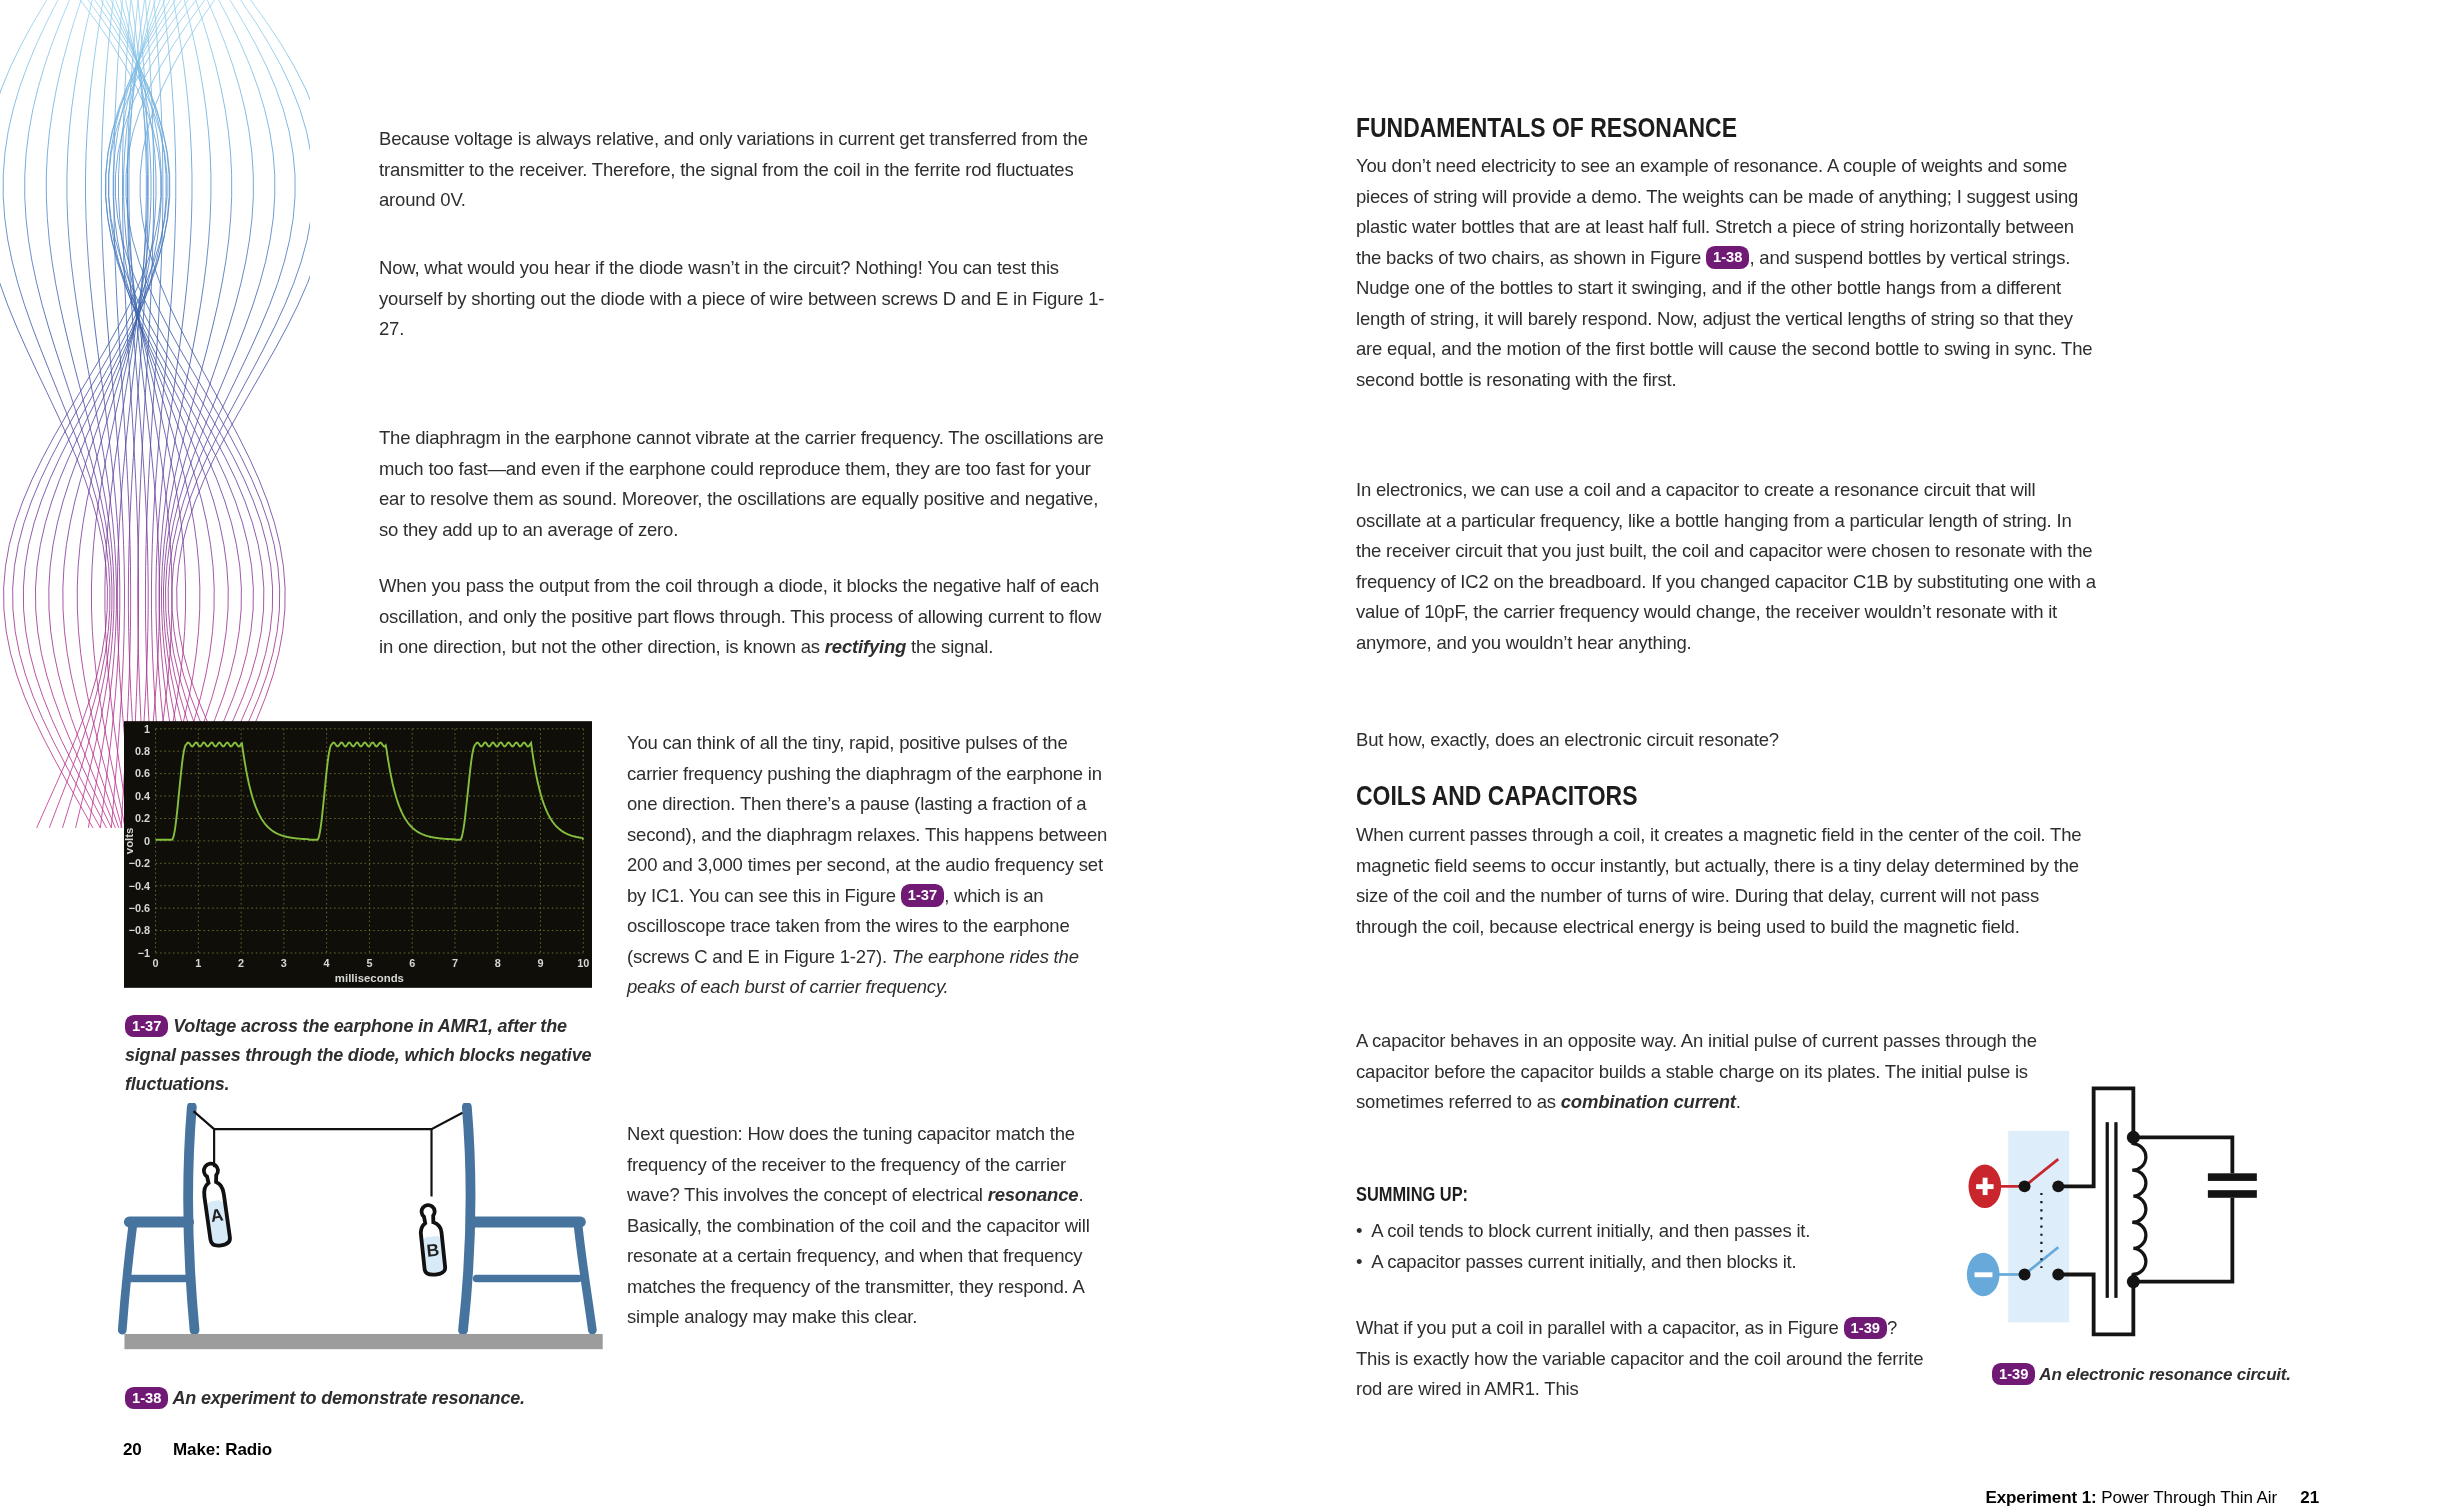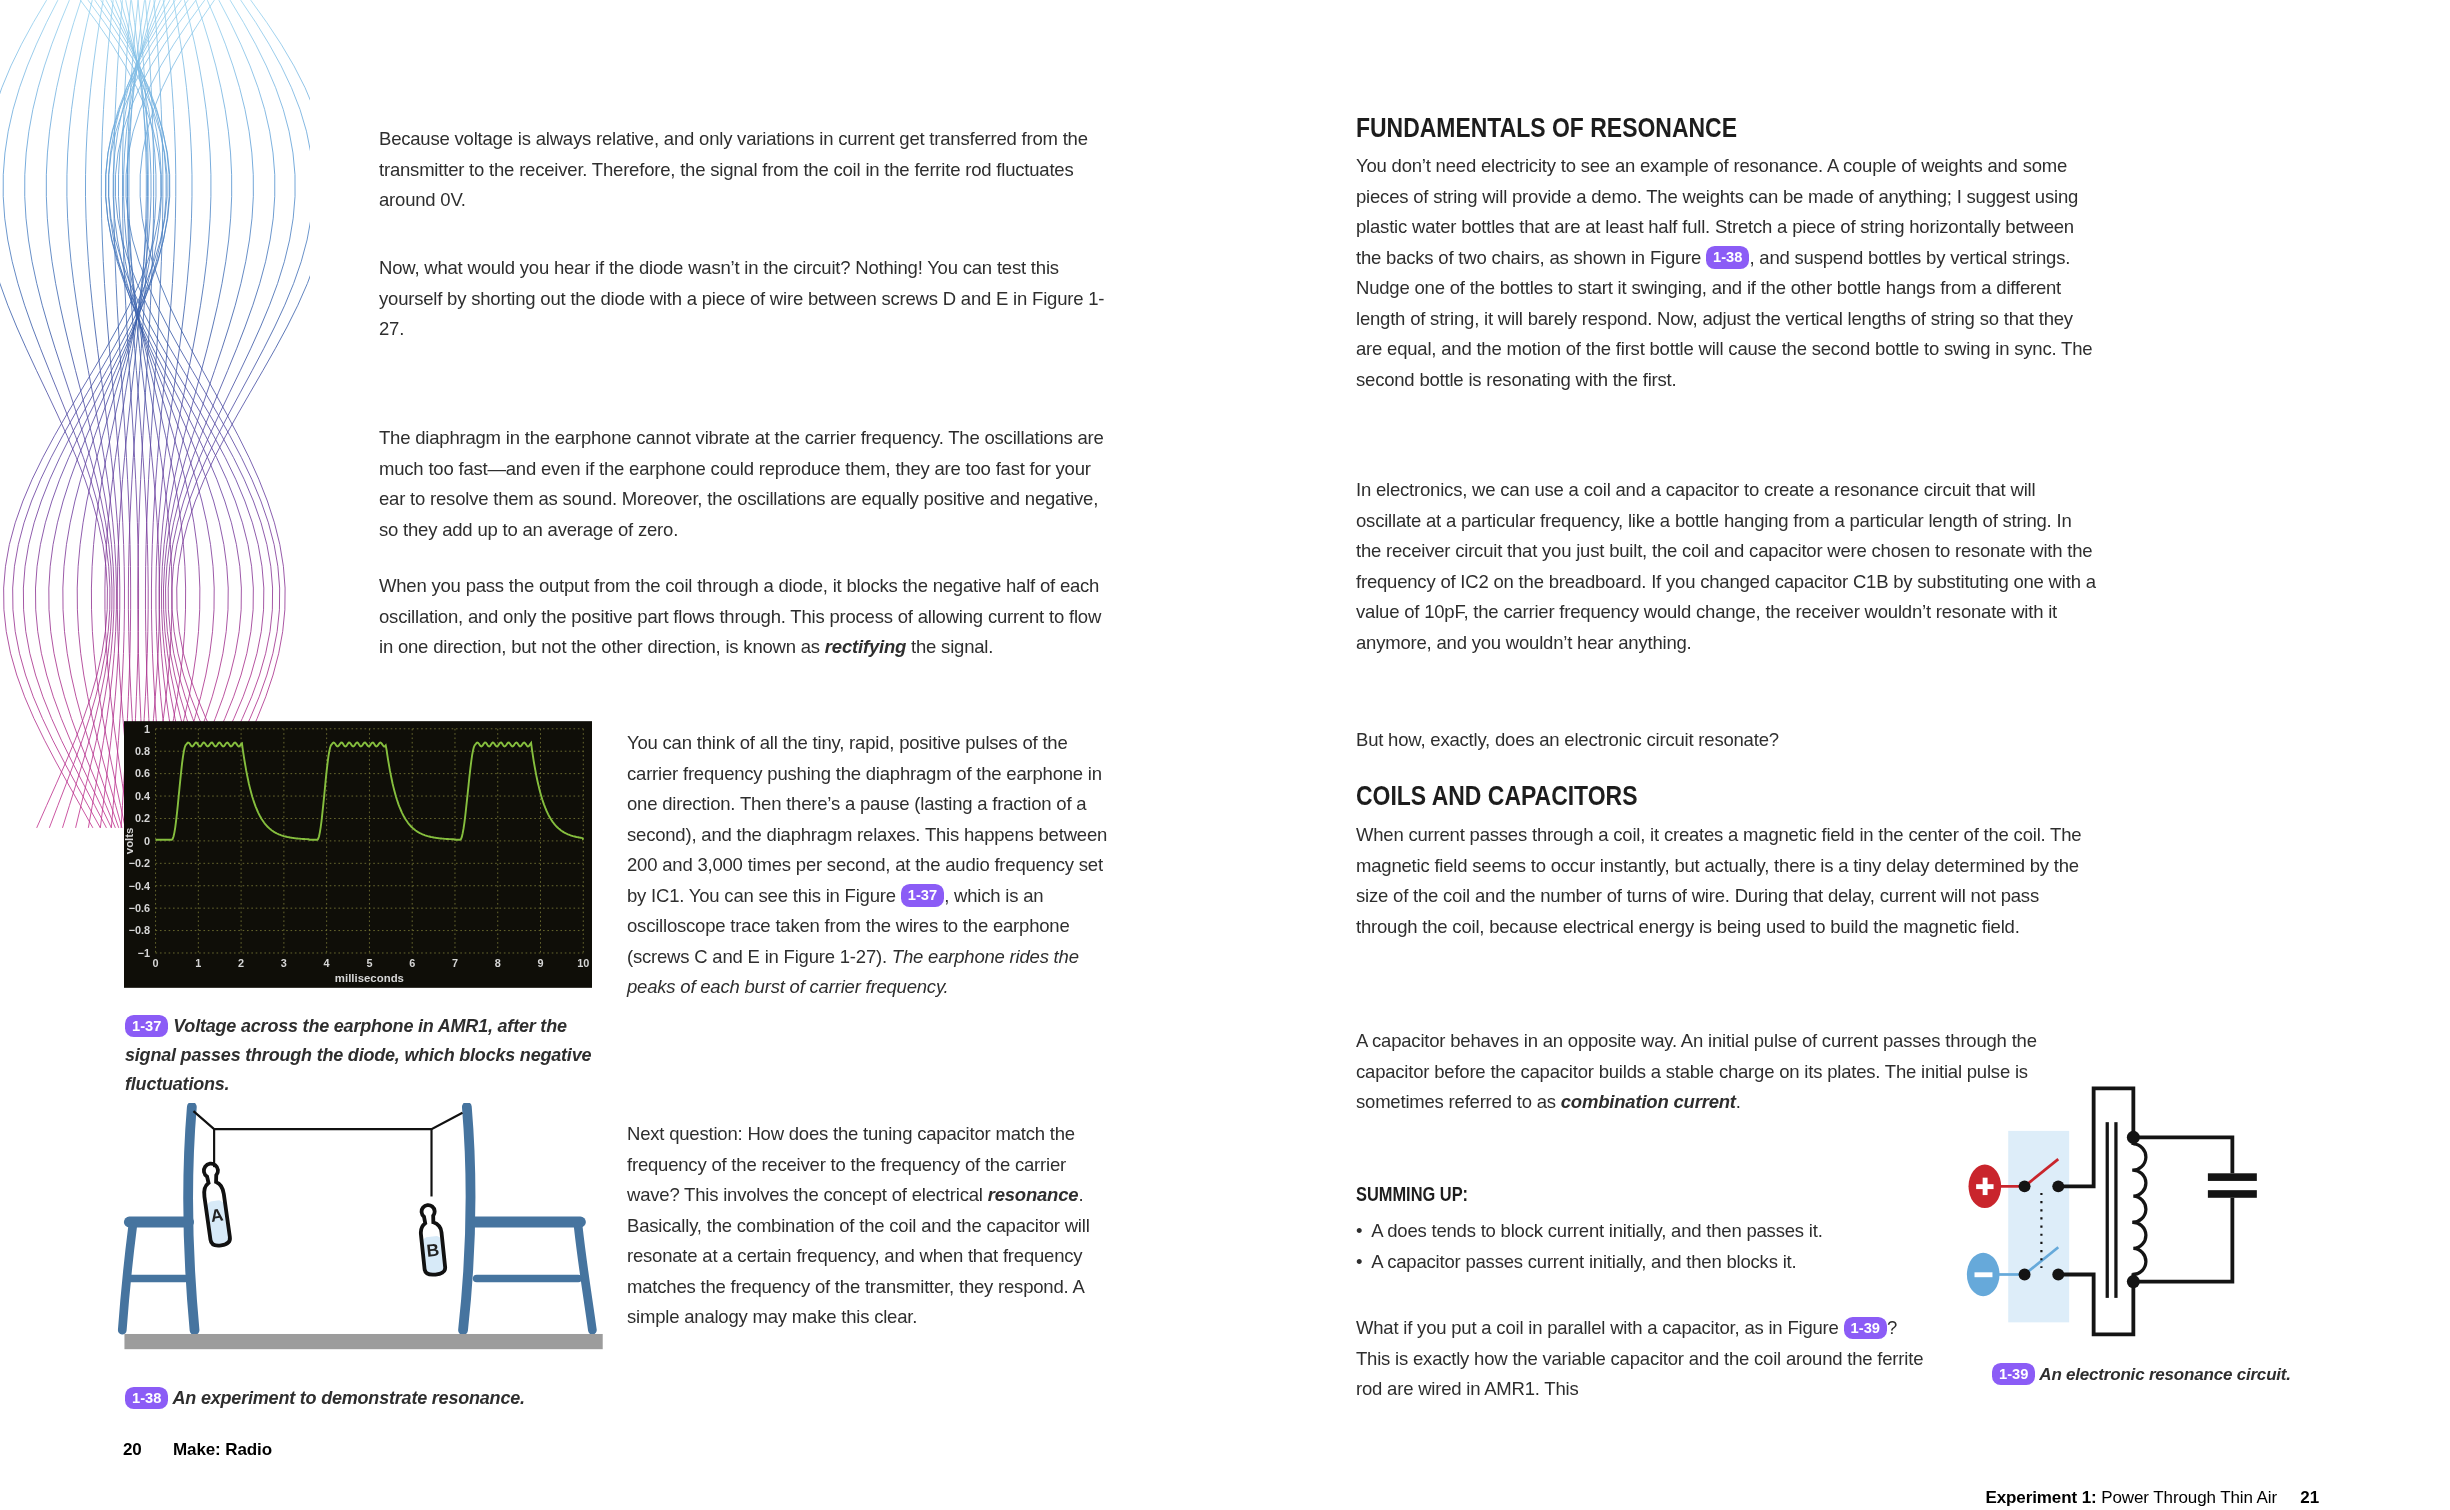--- a/index.html
+++ b/index.html
@@ -2,21 +2,21 @@
 <html style="font-size:8.7px"><head>
 <meta charset="utf-8">
 <style>
   html,body{margin:0;padding:0;}
   body{width:2450px;height:1511px;position:relative;overflow:hidden;background:#ffffff;
        font-family:"Liberation Sans",sans-serif;color:#2b2b2b;}
   .abs{position:absolute;}
   .body-text{font-size:18.5px;line-height:30.5px;letter-spacing:-0.2px;color:#2e2e2e;}
   .it{font-style:italic;}
   .bi{font-style:italic;font-weight:bold;}
-  .fig-badge{display:inline-block;background:#8b5cf6;color:#ffffff;font-weight:bold;font-style:normal;
+  .fig-badge{display:inline-block;background:#701a75;color:#ffffff;font-weight:bold;font-style:normal;
              font-size:14.7px;line-height:1;padding:4.4px 7px 3.8px;border-radius:8.7px;vertical-align:1.1px;
              letter-spacing:0;}
   .caption{font-size:18px;line-height:29px;font-style:italic;font-weight:600;color:#2e2e2e;letter-spacing:-0.2px;}
   .h-cond{font-weight:bold;color:#1d1d1d;transform-origin:left top;transform:scaleX(0.82);white-space:nowrap;}
   .h1{font-size:28px;letter-spacing:0px;}
   .h3{font-size:20px;letter-spacing:0px;}
   .footer-text{font-size:17px;letter-spacing:-0.1px;color:#000000;}
   .b{font-weight:bold;}
   .bullet-line{font-size:18.5px;line-height:31px;letter-spacing:-0.2px;color:#2e2e2e;}
   svg{display:block;}
@@ -193,21 +193,21 @@
   <div class="abs body-text" style="left:1356px;top:725px;width:743px;"><span>But how, exactly, does an electronic circuit resonate?</span></div>
 
   <div class="abs h-cond h1" style="left:1356px;top:780px;">COILS AND CAPACITORS</div>
 
   <div class="abs body-text" style="left:1356px;top:820px;width:743px;"><span>When current passes through a coil, it creates a magnetic field in the center of the coil. The magnetic field seems to occur instantly, but actually, there is a tiny delay determined by the size of the coil and the number of turns of wire. During that delay, current will not pass through the coil, because electrical energy is being used to build the magnetic field.</span></div>
   <div class="abs body-text" style="left:1356px;top:1026px;width:730px;"><span>A capacitor behaves in an opposite way. An initial pulse of current passes through the capacitor before the capacitor builds a stable charge on its plates. The initial pulse is sometimes referred to as </span><span class="bi">combination current</span><span>.</span></div>
 
   <div class="abs h-cond h3" style="left:1356px;top:1183px;">SUMMING UP:</div>
 
   <div class="abs bullet-line" style="left:1356px;top:1215px;width:730px;">
-    <span>•&nbsp; </span><span>A does tends to block current initially, and then passes it.</span>
+    <span>•&nbsp; </span><span>A coil tends to block current initially, and then passes it.</span>
   </div>
   <div class="abs bullet-line" style="left:1356px;top:1246px;width:730px;">
     <span>•&nbsp; </span><span>A capacitor passes current initially, and then blocks it.</span>
   </div>
 
   <div class="abs body-text" style="left:1356px;top:1313px;width:569px;"><span>What if you put a coil in parallel with a capacitor, as in Figure </span><span class="fig-badge">1-39</span><span>? This is exactly how the variable capacitor and the coil around the ferrite rod are wired in AMR1. This</span></div>
 
   <svg class="abs" style="left:1960px;top:1083px;" width="406" height="272" viewBox="0 0 745 500">
     <rect x="88" y="88" width="112" height="352" fill="#ddedf9"></rect>
     <g stroke="#141414" stroke-width="7" fill="none">

